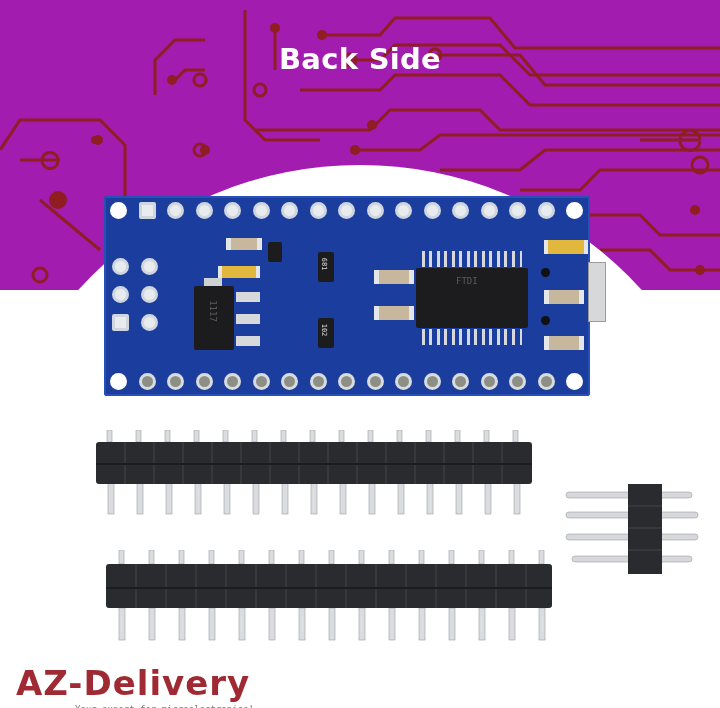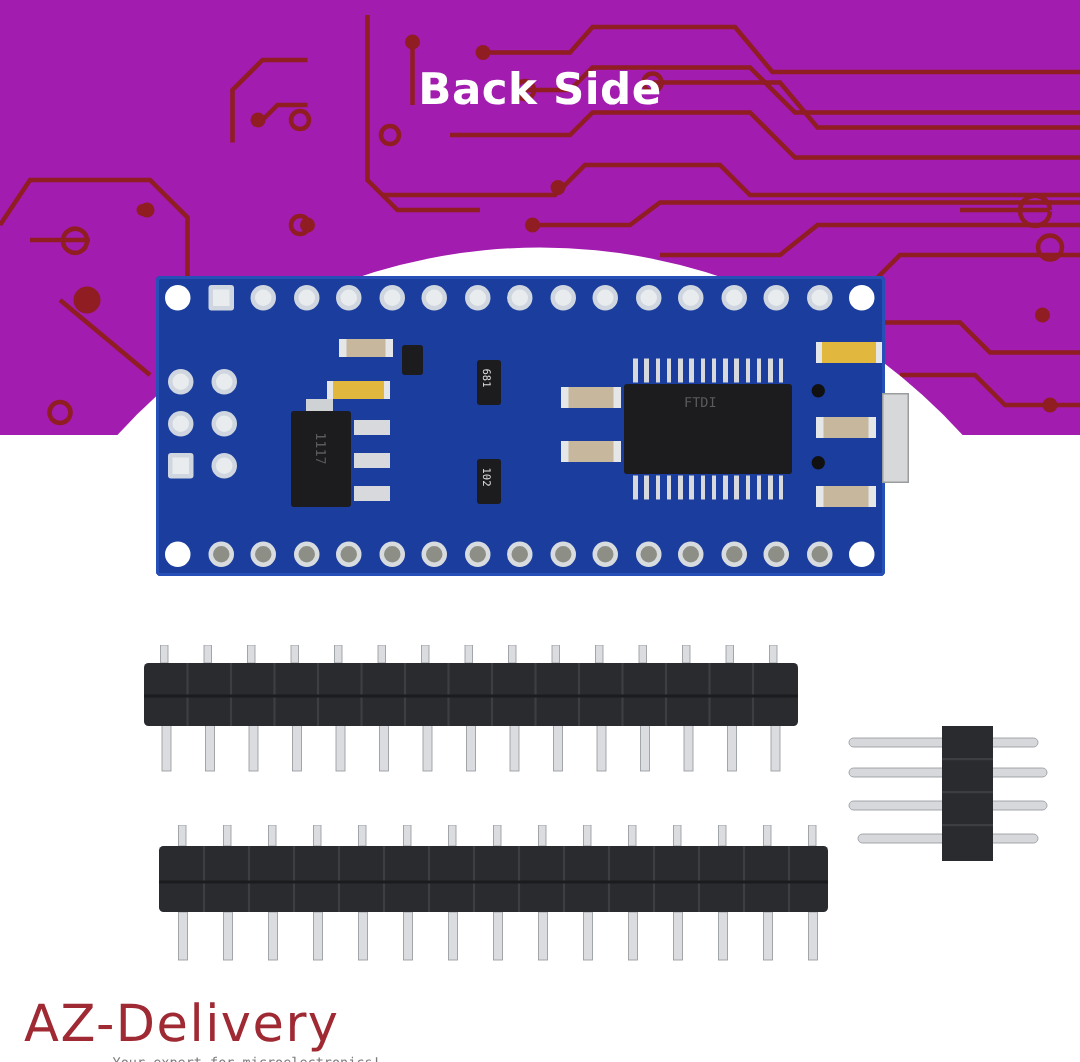--- a/index.html
+++ b/index.html
@@ -1,33 +1,33 @@
 <!DOCTYPE html>
 <html><head>
 <meta charset="utf-8">
 <style>
   html,body{margin:0;padding:0;}
   body{width:720px;height:708px;position:relative;overflow:hidden;background:#ffffff;font-family:"DejaVu Sans",sans-serif;}
   .banner{position:absolute;left:0;top:0;width:720px;height:290px;background:#a21caf;overflow:hidden;}
   .traces{position:absolute;left:0;top:0;}
   .arch{position:absolute;left:-20px;top:165px;width:760px;height:760px;border-radius:50%;background:#ffffff;}
   .title{position:absolute;left:0;top:42px;width:720px;text-align:center;color:#ffffff;font-family:"DejaVu Sans",sans-serif;font-weight:bold;font-size:29px;letter-spacing:0.3px;}
-  .board{position:absolute;left:104px;top:184px;width:486px;height:200px;background:#1b3e9e;border-radius:3px;box-shadow:inset 0 0 0 2px #274fb8;}
+  .board{position:absolute;left:104px;top:196px;width:486px;height:200px;background:#1b3e9e;border-radius:3px;box-shadow:inset 0 0 0 2px #274fb8;}
   .pinrow{position:absolute;display:flex;gap:0;}
   .pad{width:17px;height:17px;border-radius:50%;background:#e9ecef;border:3px solid #cfd6df;box-sizing:border-box;margin-right:11.5px;}
   .pad.sq{border-radius:2px;}
   .pad.dark{background:#8d8f86;border-color:#d8dcdf;}
   .chip{position:absolute;background:#1c1c1e;border-radius:2px;}
   .chiptext{position:absolute;color:#5b5b5e;font-size:9px;font-family:"DejaVu Sans Mono",monospace;}
   .leg{position:absolute;width:4px;height:12px;background:#d7d9dc;}
   .smd{position:absolute;background:#c7b79c;border-left:5px solid #e4e6e8;border-right:5px solid #e4e6e8;}
   .cap{position:absolute;background:#e1b73d;border-left:4px solid #e4e6e8;border-right:4px solid #e4e6e8;}
   .header{position:absolute;}
   .logo{position:absolute;left:16px;top:666px;}
-  .logo-main{color:#9f2a33;font-family:"DejaVu Sans",sans-serif;font-size:34px;letter-spacing:1px;line-height:34px;font-weight:normal;}
+  .logo-main{color:#9f2a33;font-family:"DejaVu Sans",sans-serif;font-size:34px;letter-spacing:1px;line-height:34px;font-weight:bold;}
   .logo-tag{position:absolute;left:59px;top:38px;color:#7b7b7b;font-family:"DejaVu Sans Mono",monospace;font-size:9px;white-space:nowrap;}
   .usb{position:absolute;left:588px;top:262px;width:16px;height:58px;background:#d6d8da;border:1px solid #9a9c9e;}
 </style>
 </head>
 <body>
 
 <div class="banner">
   <svg class="traces" width="720" height="290" viewBox="0 0 720 290">
     <g fill="none" stroke="#8f1d22" stroke-width="3">
       <path d="M0,150 L20,120 L100,120 L125,145 L125,240"></path>

